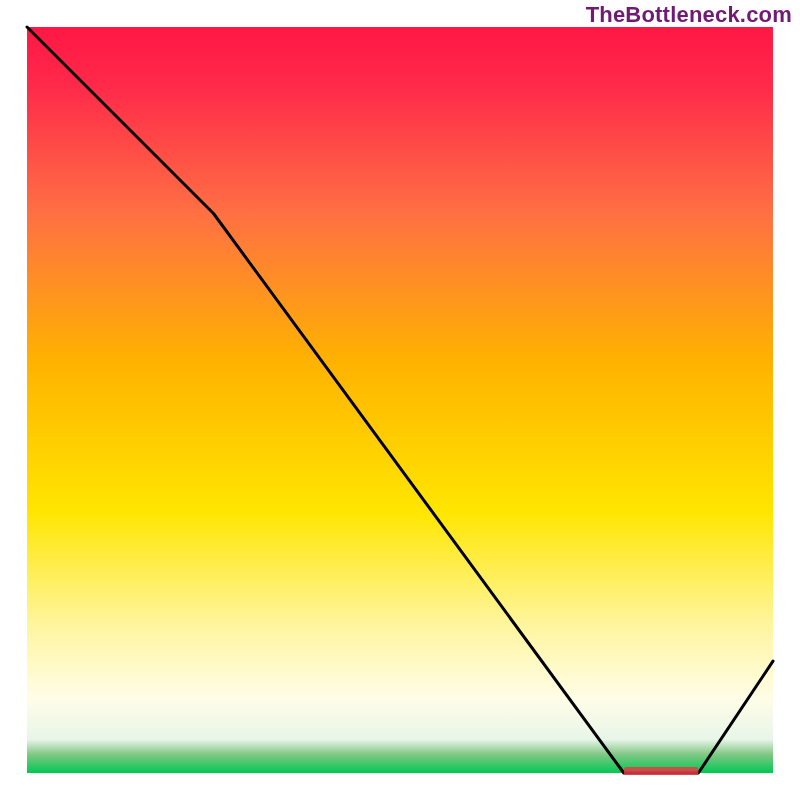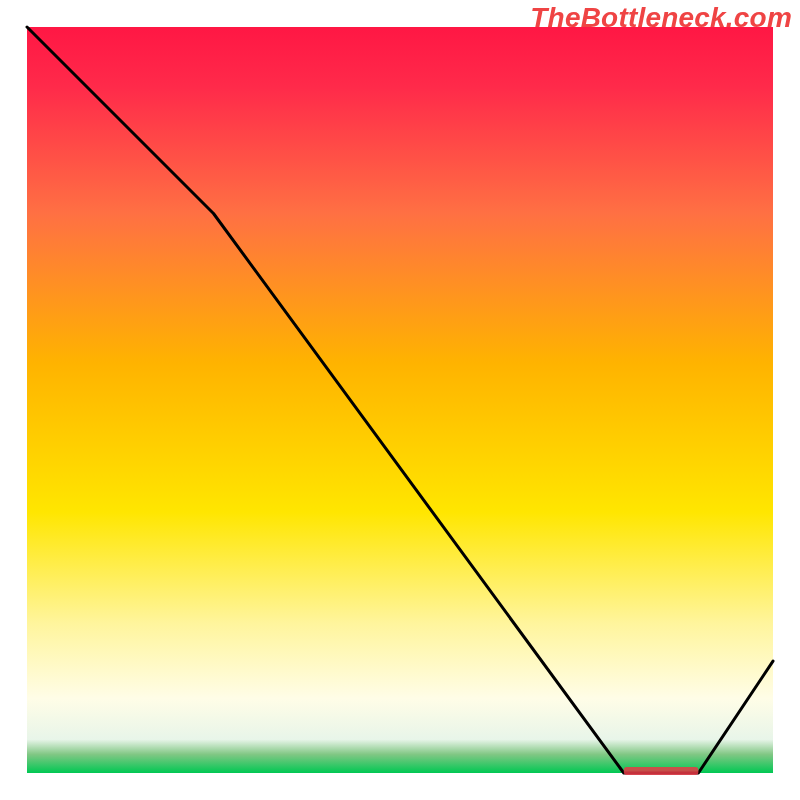--- a/index.html
+++ b/index.html
@@ -13,26 +13,25 @@
   }
   .canvas {
     position: relative;
     width: 800px;
     height: 800px;
   }
   .watermark {
     position: absolute;
     top: 2px;
     right: 8px;
-    color: #ef4444;
-    font-size: 28px;
+    color: #701a75;
+    font-size: 22px;
     font-weight: 600;
     letter-spacing: 0.2px;
     z-index: 20;
-    font-style: italic;
   }
   svg.chart {
     position: absolute;
     top: 0;
     left: 0;
     width: 800px;
     height: 800px;
     display: block;
   }
   .curve {

